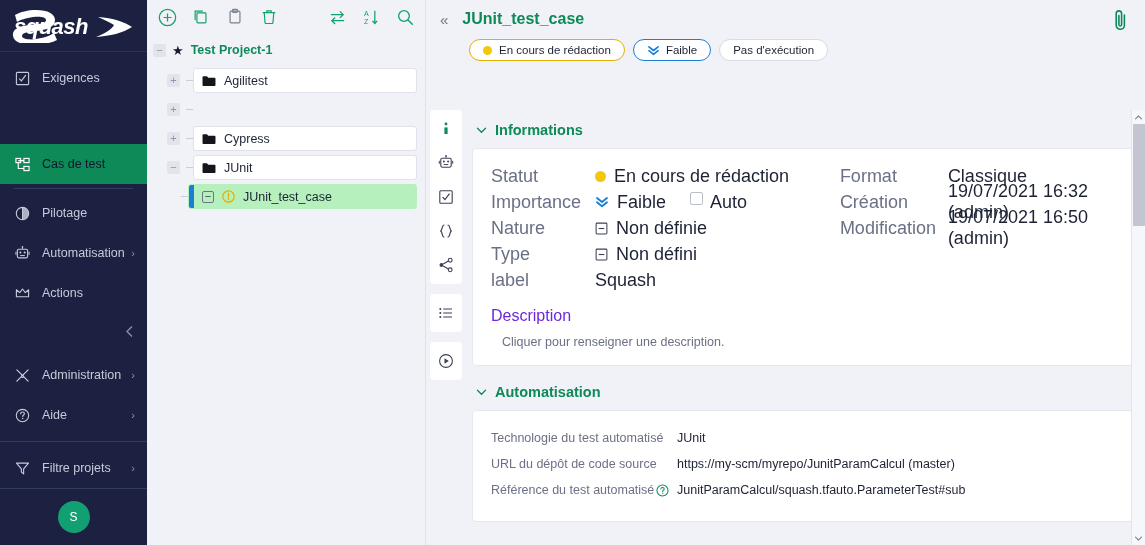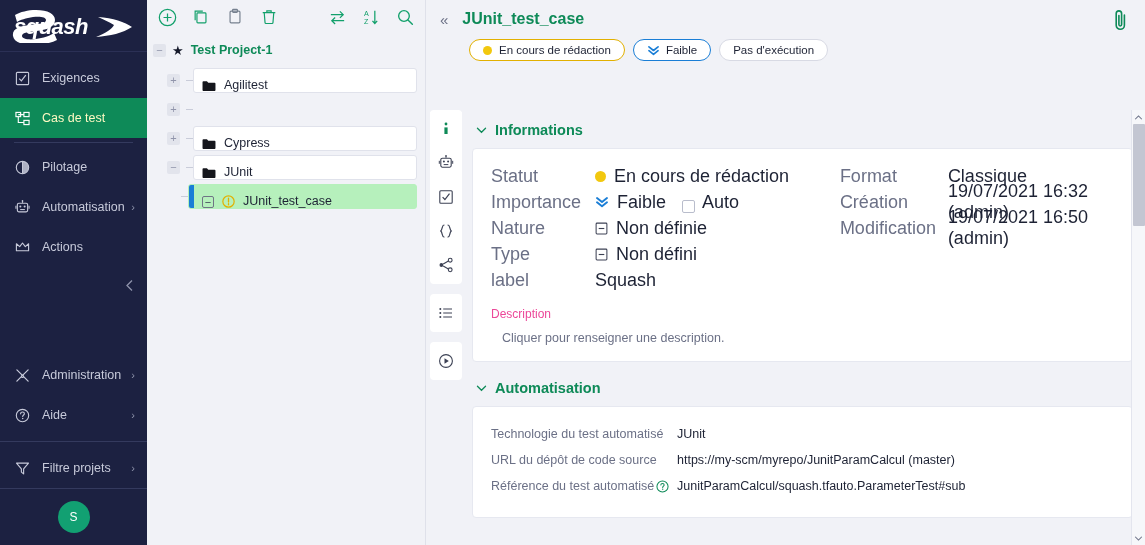--- a/index.html
+++ b/index.html
@@ -31,21 +31,21 @@
   .nav { margin-top: 6px; }
   .nav-item {
     height: 40px;
     display: flex; align-items: center;
     padding: 0 12px;
     color: #c7cada;
     font-size: 12.5px;
     cursor: pointer;
     position: relative;
   }
-  .nav-item.active { background: #0e8a58; color: #fef9c3; }
+  .nav-item.active { background: #0e8a58; color: #0f172a; margin-top: 46px; }
   .nav-ico {
     width: 20px; height: 20px;
     margin-right: 10px;
     display: flex; align-items: center; justify-content: center;
     flex: 0 0 20px;
   }
   .nav-ico svg { display:block; }
   .nav-label { flex: 1; white-space: nowrap; }
   .nav-caret { font-size: 11px; color: #8e93ab; margin-left: 4px; }
   .nav-sep {
@@ -109,21 +109,21 @@
   .root-row { height: 24px; margin-bottom: 6px; }
   .root-label { color: #0e8a58; font-weight: bold; font-size: 12.5px; }
   .star { color: #141829; margin-right: 7px; font-size: 13px; }
   .folder-ico { margin-right: 8px; display:flex; }
   .tree-card {
     flex: 1;
     height: 25px;
     background: #ffffff;
     border: 1px solid #e0e2eb;
     border-radius: 3px;
-    display: flex; align-items: flex-end;
+    display: flex; align-items: center;
     padding: 0 8px;
     cursor: pointer;
     overflow: hidden;
   }
   .tree-card.selected {
     background: #b6f0bc;
     border-color: #b6f0bc;
     padding-left: 0;
   }
   .sel-bar { width: 5px; height: 25px; background: #1a7ed6; flex:0 0 5px; margin-right: 8px;}
@@ -229,27 +229,27 @@
   .col.left { flex: 0 0 56%; }
   .frow {
     display: flex; align-items: center;
     height: 26px;
     font-size: 18px;
   }
   .flabel { color: #6b7086; flex: 0 0 104px; }
   .flabel.wide { flex: 0 0 108px; }
   .fval { color: #1d2234; display: flex; align-items: center; }
   .fval-ico { margin-right: 8px; display:flex; align-items:center; }
-  .auto-wrap { display:flex; align-items:flex-end; margin-left: 16px; }
+  .auto-wrap { display:flex; align-items:flex-start; margin-left: 24px; }
   .chk {
     width: 13px; height: 13px;
     border: 1px solid #b9bdcc; border-radius: 2px;
     background: #fff; margin-right: 7px; cursor:pointer;
   }
-  .desc-label { color: #ec4899; font-size: 12px; margin-top: 14px; }
+  .desc-label { color: #6d28d9; font-size: 16px; margin-top: 14px; }
   .desc-val { color: #6b7086; font-size: 12.5px; margin-top: 10px; margin-left: 11px; cursor: pointer; }
 
   .auto-card { margin-top: 8px; padding: 14px 18px 18px 18px; text-align: center; }
   .arow { display: flex; align-items: center; height: 26px; font-size: 12.5px; }
   .alabel { color: #6b7086; flex: 0 0 186px; display:flex; align-items:center;}
   .aval { color: #1d2234; }
   .help-ico { margin-left: 2px; display:flex; }
 
   
   .scrollbar {

